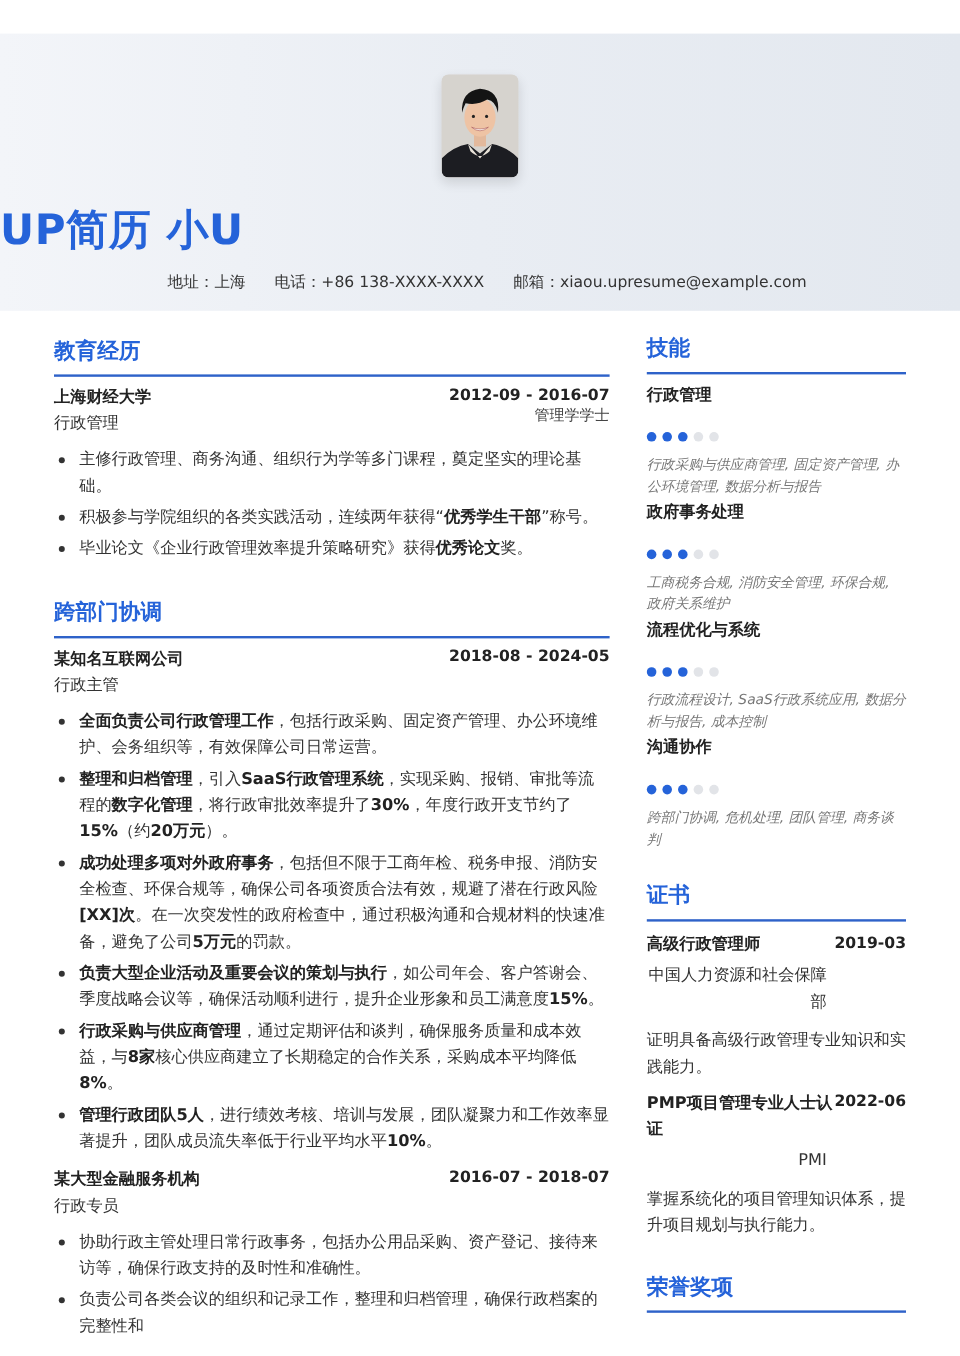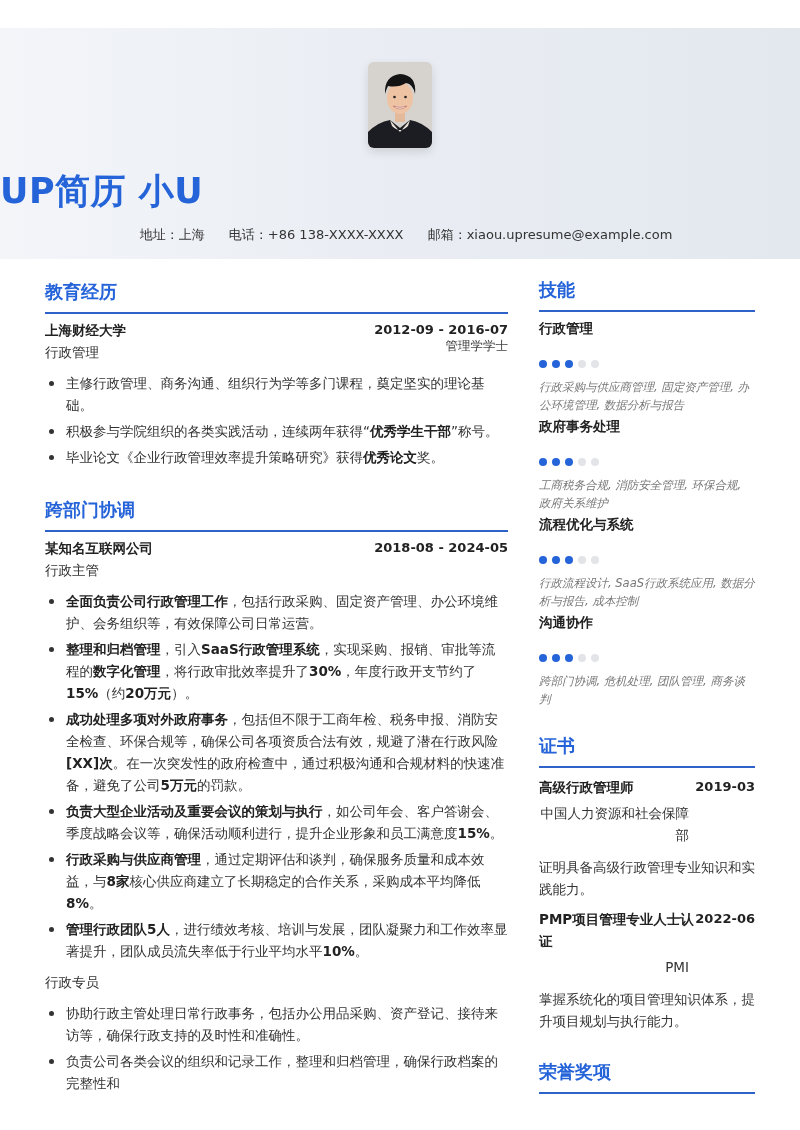--- a/index.html
+++ b/index.html
@@ -131,20 +131,24 @@
           <li><b>全面负责公司行政管理工作</b>，包括行政采购、固定资产管理、办公环境维护、会务组织等，有效保障公司日常运营。</li>
           <li><b>整理和归档管理</b>，引入<b>SaaS行政管理系统</b>，实现采购、报销、审批等流程的<b>数字化管理</b>，将行政审批效率提升了<b>30%</b>，年度行政开支节约了<b>15%</b>（约<b>20万元</b>）。</li>
           <li><b>成功处理多项对外政府事务</b>，包括但不限于工商年检、税务申报、消防安全检查、环保合规等，确保公司各项资质合法有效，规避了潜在行政风险<b>[XX]次</b>。在一次突发性的政府检查中，通过积极沟通和合规材料的快速准备，避免了公司<b>5万元</b>的罚款。</li>
           <li><b>负责大型企业活动及重要会议的策划与执行</b>，如公司年会、客户答谢会、季度战略会议等，确保活动顺利进行，提升企业形象和员工满意度<b>15%</b>。</li>
           <li><b>行政采购与供应商管理</b>，通过定期评估和谈判，确保服务质量和成本效益，与<b>8家</b>核心供应商建立了长期稳定的合作关系，采购成本平均降低<b>8%</b>。</li>
           <li><b>管理行政团队5人</b>，进行绩效考核、培训与发展，团队凝聚力和工作效率显著提升，团队成员流失率低于行业平均水平<b>10%</b>。</li>
         </ul>
     </div>
 
     <div class="work-entry">
+      <div class="entry-head">
+        <span class="entry-name">某大型金融服务机构</span>
+        <span class="entry-date">2016-07 - 2018-07</span>
+      </div>
       <div class="entry-sub">
         <span class="entry-role">行政专员</span>
       </div>
       <ul class="bullets">
           <li>协助行政主管处理日常行政事务，包括办公用品采购、资产登记、接待来访等，确保行政支持的及时性和准确性。</li>
           <li>负责公司各类会议的组织和记录工作，整理和归档管理，确保行政档案的完整性和</li>
         </ul>
     </div>
   </section>
 </div>

